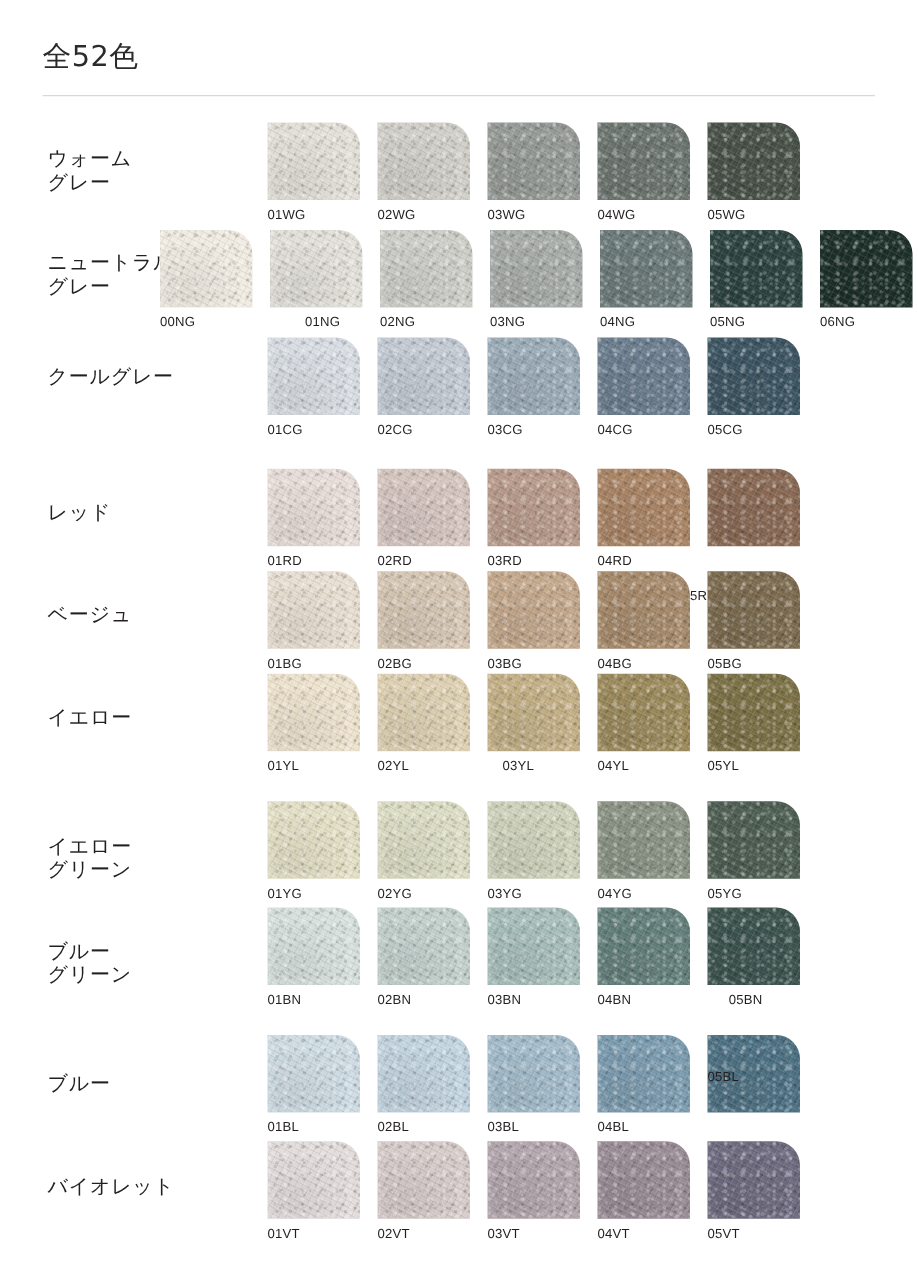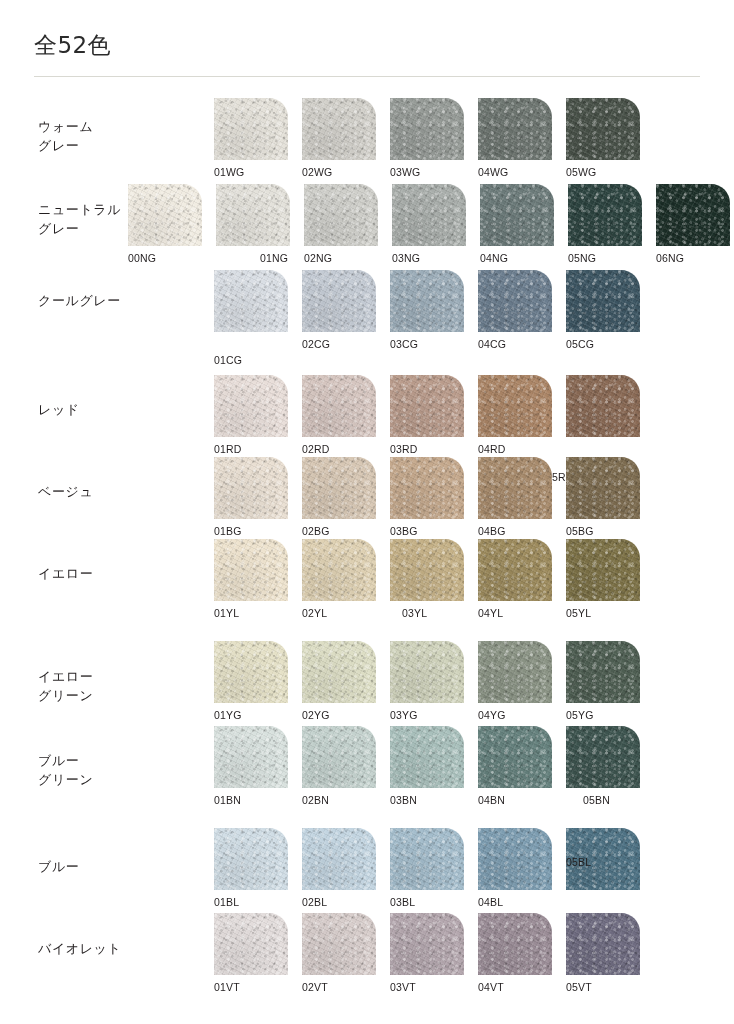--- a/index.html
+++ b/index.html
@@ -74,22 +74,22 @@
   .chart {
     position: absolute;
     left: 0;
     top: 0;
     width: 734px;
     height: 1024px;
   }
 
   .group-label {
     position: absolute;
-    font-family: Liberation Mono, monospace;
-    font-size: 13px;
+    font-family: Liberation Serif, serif;
+    font-size: 16px;
     line-height: 19px;
     color: #231f20;
     letter-spacing: 0.6px;
     white-space: pre-line;
     text-align: left;
   }
 
   .swatch {
     position: absolute;
     width: 74px;
@@ -174,34 +174,34 @@
       <div class="swatch-code" style="left: 390px; top: 166px;">03WG</div>
       <div class="swatch" style="left: 478px; top: 98px; background-color: rgb(110, 118, 113);"></div>
       <div class="swatch-code" style="left: 478px; top: 166px;">04WG</div>
       <div class="swatch" style="left: 566px; top: 98px; background-color: rgb(73, 82, 73);"></div>
       <div class="swatch-code" style="left: 566px; top: 166px;">05WG</div>
       <div class="group-label" style="left: 38px; top: 201px;">ニュートラル
 グレー</div>
       <div class="swatch" style="left: 128px; top: 184px; background-color: rgb(241, 236, 226);"></div>
       <div class="swatch-code" style="left: 128px; top: 252px;">00NG</div>
       <div class="swatch" style="left: 216px; top: 184px; background-color: rgb(227, 225, 218);"></div>
-      <div class="swatch-code" style="left: 228px; top: 252px; padding-left: 32px;">01NG</div>
+      <div class="swatch-code" style="left: 212px; top: 252px; padding-left: 32px;">01NG</div>
       <div class="swatch" style="left: 304px; top: 184px; background-color: rgb(207, 207, 202);"></div>
       <div class="swatch-code" style="left: 304px; top: 252px;">02NG</div>
       <div class="swatch" style="left: 392px; top: 184px; background-color: rgb(169, 174, 171);"></div>
       <div class="swatch-code" style="left: 392px; top: 252px;">03NG</div>
       <div class="swatch" style="left: 480px; top: 184px; background-color: rgb(108, 123, 122);"></div>
       <div class="swatch-code" style="left: 480px; top: 252px;">04NG</div>
       <div class="swatch" style="left: 568px; top: 184px; background-color: rgb(45, 68, 64);"></div>
       <div class="swatch-code" style="left: 568px; top: 252px;">05NG</div>
       <div class="swatch" style="left: 656px; top: 184px; background-color: rgb(29, 48, 41);"></div>
       <div class="swatch-code" style="left: 656px; top: 252px;">06NG</div>
       <div class="group-label" style="left: 38px; top: 292px;">クールグレー</div>
       <div class="swatch" style="left: 214px; top: 270px; background-color: rgb(217, 222, 228);"></div>
-      <div class="swatch-code" style="left: 214px; top: 338px; margin-top: 16px;">01CG</div>
+      <div class="swatch-code" style="left: 214px; top: 338px;">01CG</div>
       <div class="swatch" style="left: 302px; top: 270px; background-color: rgb(196, 203, 212);"></div>
       <div class="swatch-code" style="left: 302px; top: 338px;">02CG</div>
       <div class="swatch" style="left: 390px; top: 270px; background-color: rgb(156, 173, 185);"></div>
       <div class="swatch-code" style="left: 390px; top: 338px;">03CG</div>
       <div class="swatch" style="left: 478px; top: 270px; background-color: rgb(108, 126, 143);"></div>
       <div class="swatch-code" style="left: 478px; top: 338px;">04CG</div>
       <div class="swatch" style="left: 566px; top: 270px; background-color: rgb(61, 86, 99);"></div>
       <div class="swatch-code" style="left: 566px; top: 338px;">05CG</div>
       <div class="group-label" style="left: 38px; top: 401px;">レッド</div>
       <div class="swatch" style="left: 214px; top: 375px; background-color: rgb(232, 222, 217);"></div>

